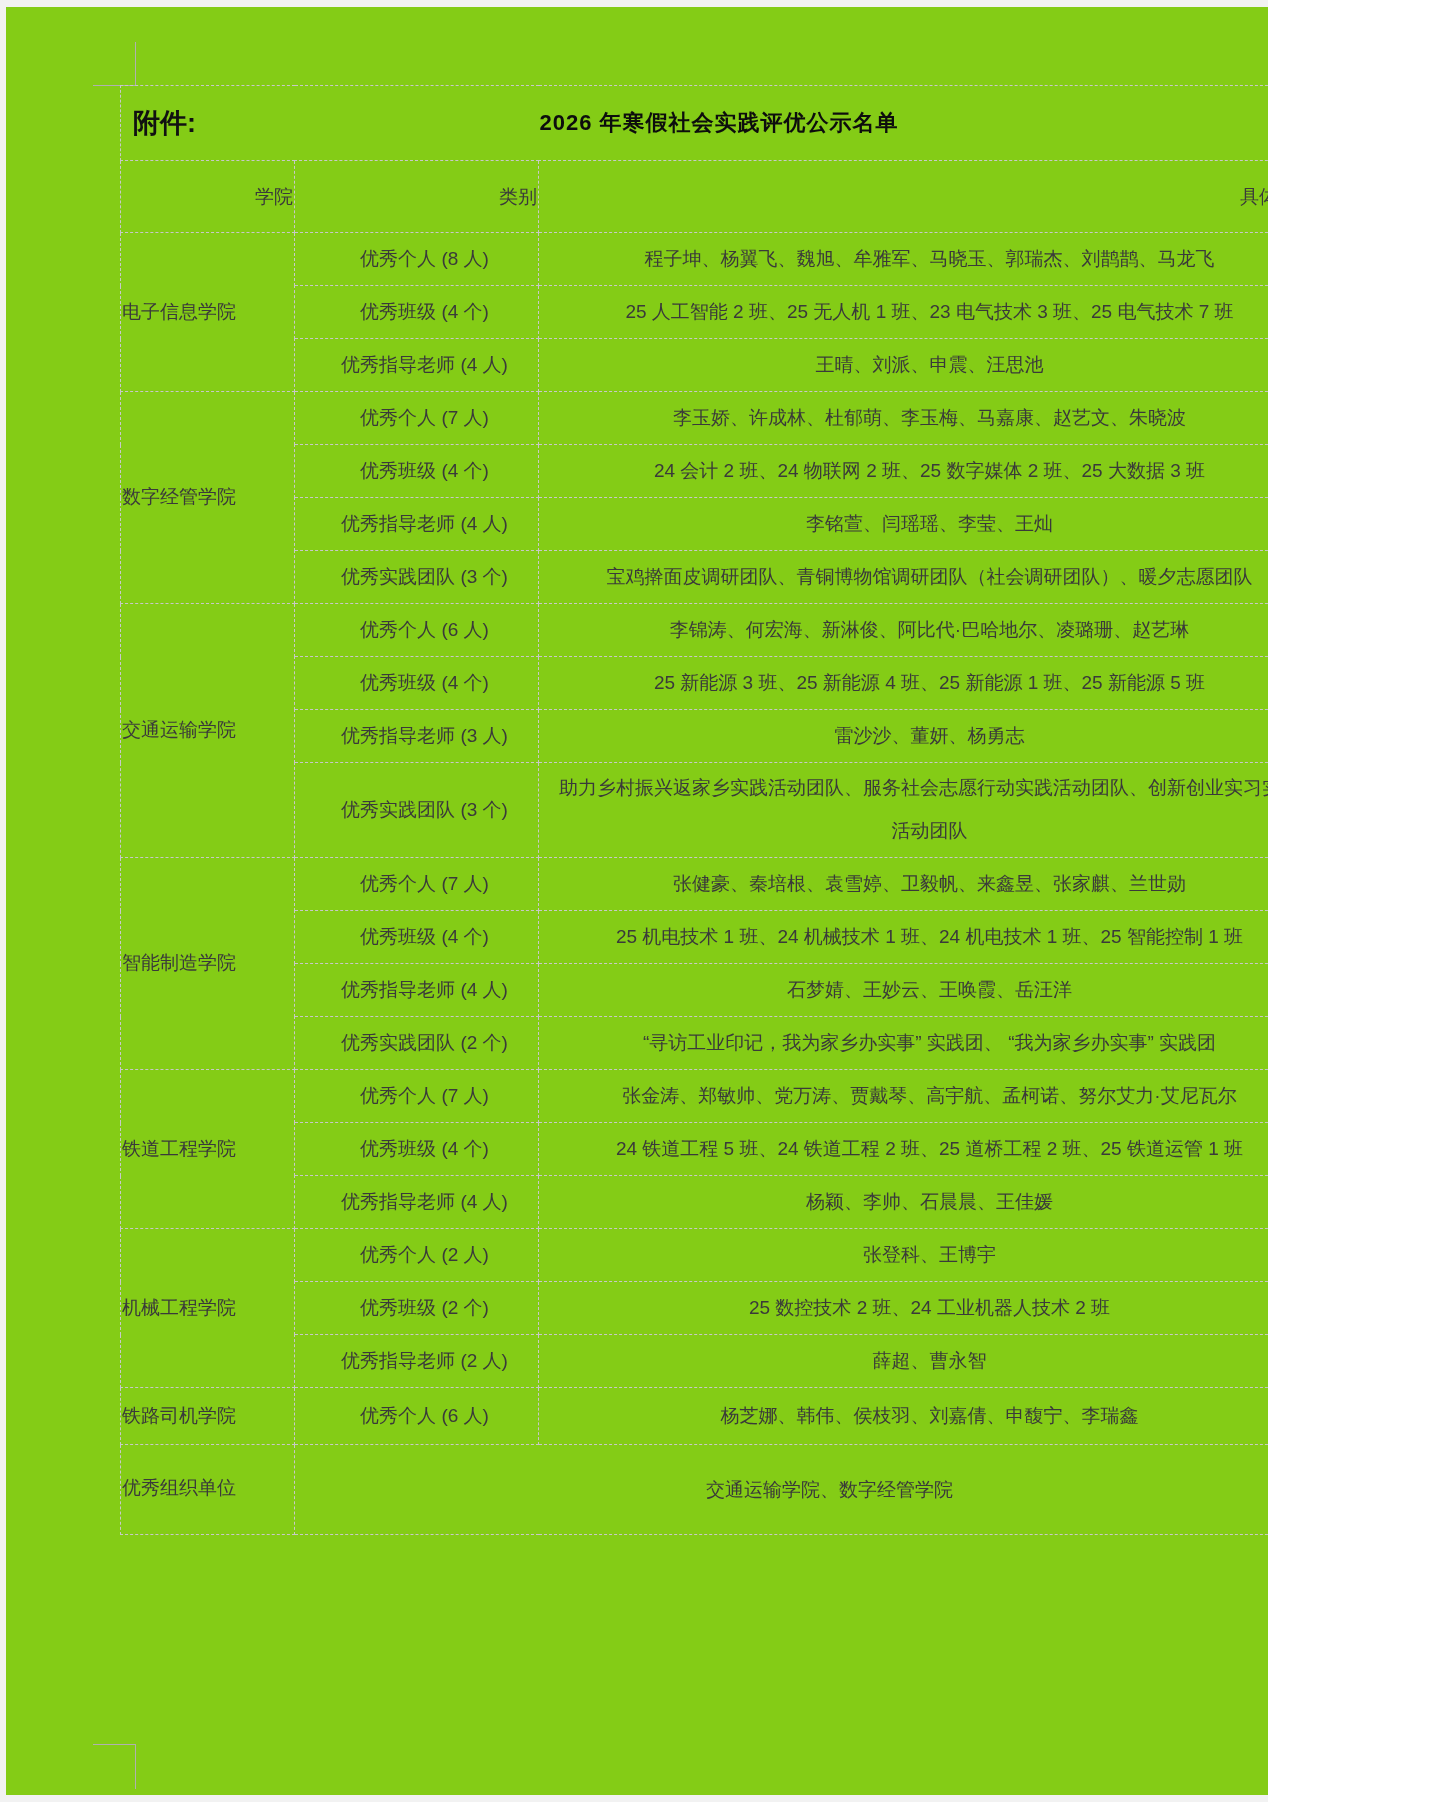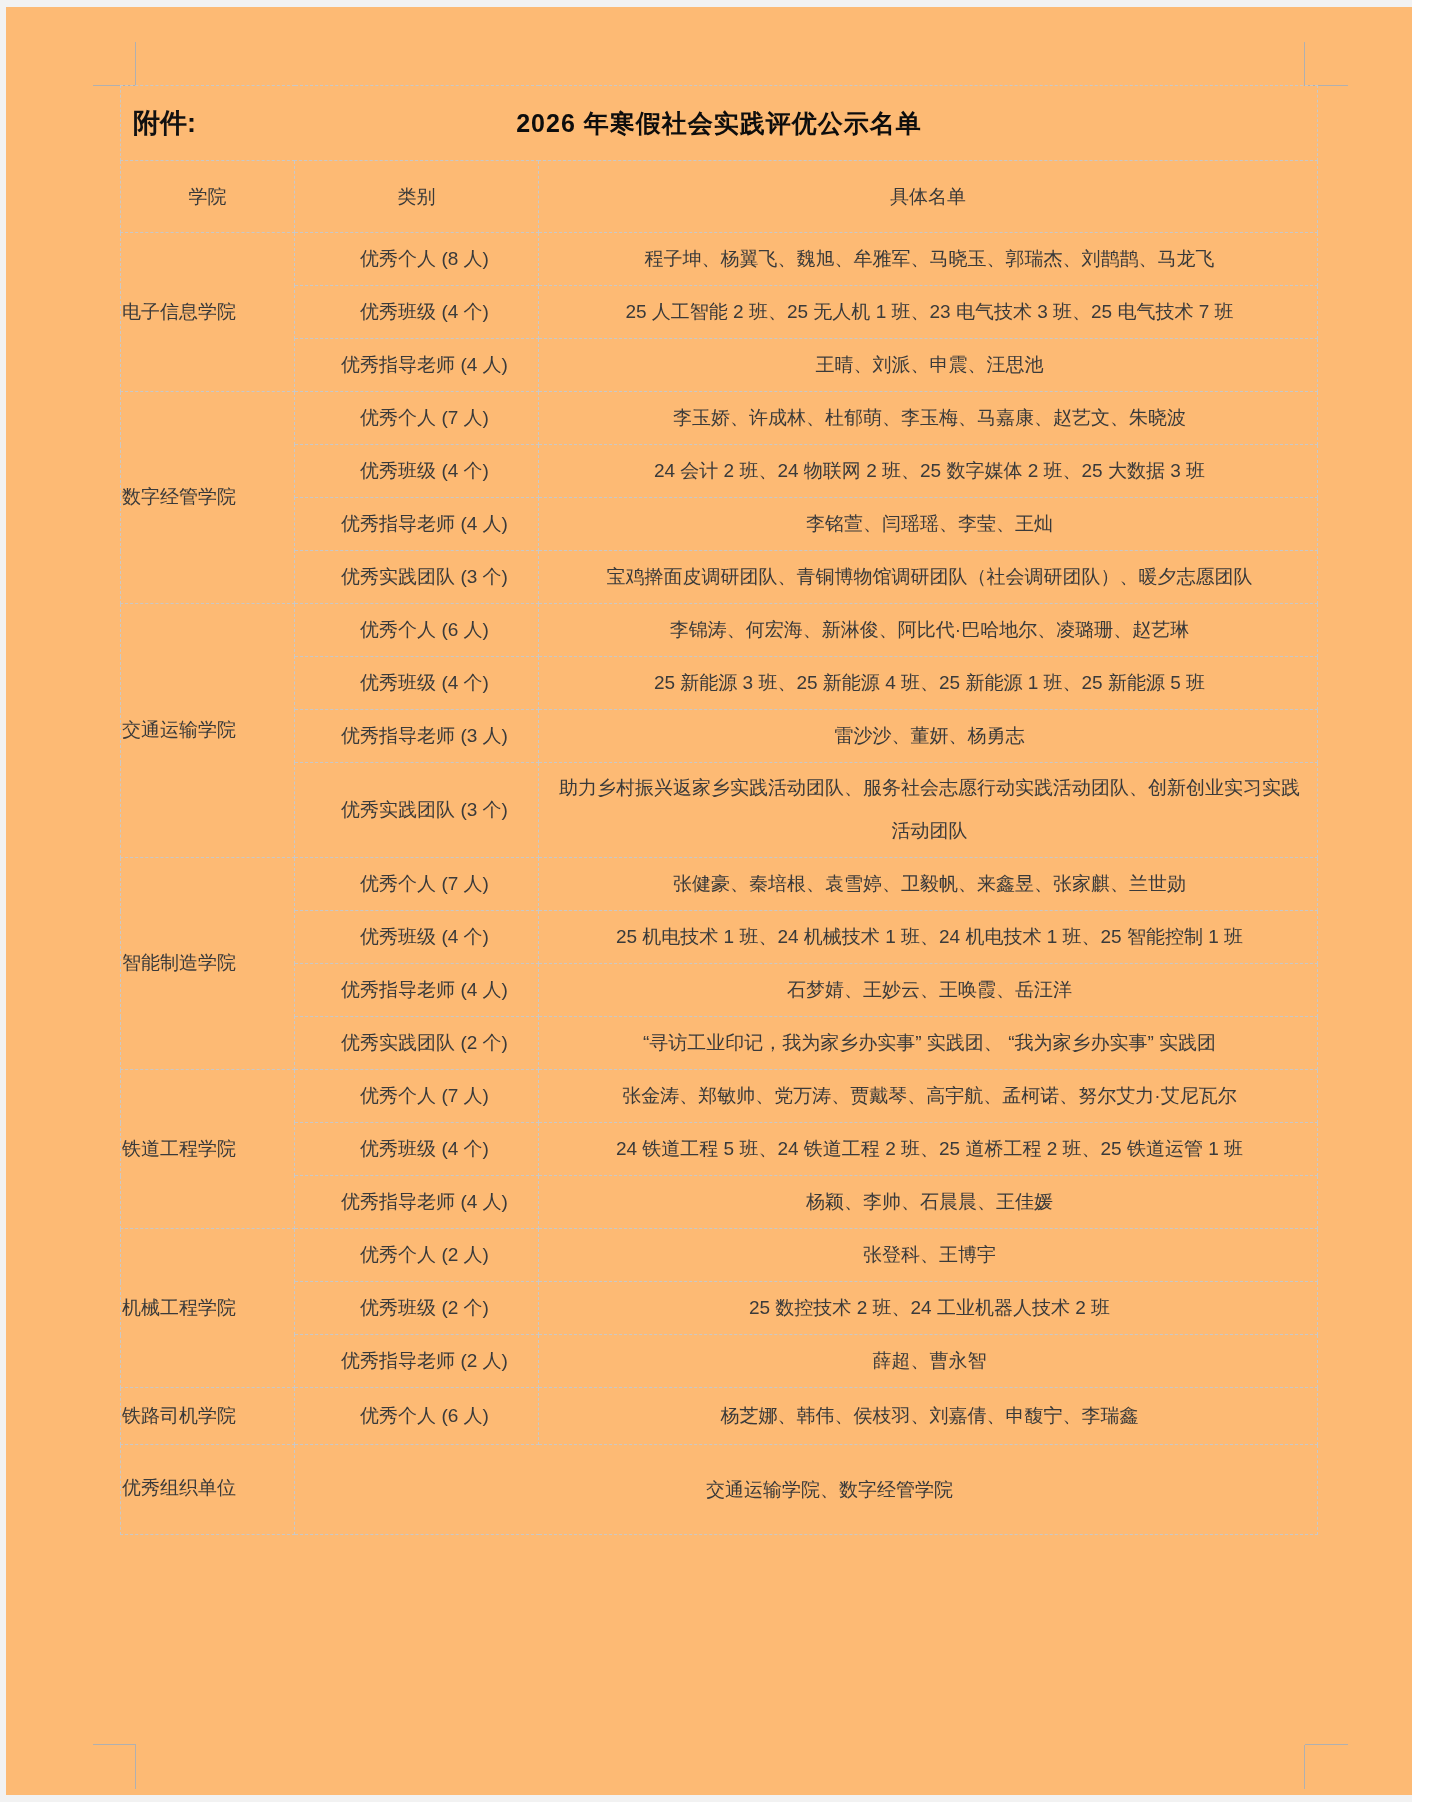--- a/index.html
+++ b/index.html
@@ -1,17 +1,17 @@
 <!DOCTYPE html>
 <html><head>
 <meta charset="utf-8">
 <style>
   html,body{margin:0;padding:0;background:#ffffff;}
   .viewport{
-    position:relative;width:1412px;height:1802px;background:#fdba74;overflow:hidden;
+    position:relative;width:1268px;height:1802px;background:#84cc16;overflow:hidden;
     font-family:"Liberation Sans","DejaVu Sans",sans-serif;color:#3a3a3a;
   }
   
   .edge{position:absolute;background:#f2f2f2;}
   .edge.top{left:0;top:0;width:1438px;height:7px;}
   .edge.left{left:0;top:0;width:6px;height:1802px;}
   .edge.bottom{left:0;top:1795px;width:1438px;height:7px;}
   .edge.right{left:1431px;top:0;width:7px;height:1802px;background:#ededed;border-left:1px solid #d9d9d9;}
   
   .mark{position:absolute;background:#b0b0b0;}
@@ -30,24 +30,24 @@
   tr.r{height:53px;}
   tr.r-tall{height:95px;}
   tr.r-mid{height:57px;}
   tr.r-foot{height:90px;font-family:Liberation Mono, monospace;}
   .title-cell{position:relative;}
   .attach{
     position:absolute;left:12px;top:50%;transform:translateY(-50%);
     font-size:27px;font-weight:bold;color:#111;white-space:nowrap;
   }
   .doc-title{
-    display:block;text-align:center;font-size:25px;font-weight:bold;color:#0d0d0d;
+    display:block;text-align:center;font-size:22px;font-weight:bold;color:#0d0d0d;
     letter-spacing:1px;
   }
-  th.head{ text-align:center;font-size:20px;font-weight:bold;color:#141414;}
+  th.head{ text-align:right;font-size:20px;font-weight:bold;color:#141414;}
   td.college{ text-align:left;font-size:20px;font-weight:bold;color:#141414;line-height:1.5;}
   td.category{ padding-left:17px;text-align:center;line-height:1.6;}
   td.namelist{ padding-left:17px;padding-right:14px;text-align:center;line-height:2.25;}
   td.org-list{ padding-left:48px;text-align:center;}
 </style>
 </head>
 <body>
 
 <div class="viewport">
 

